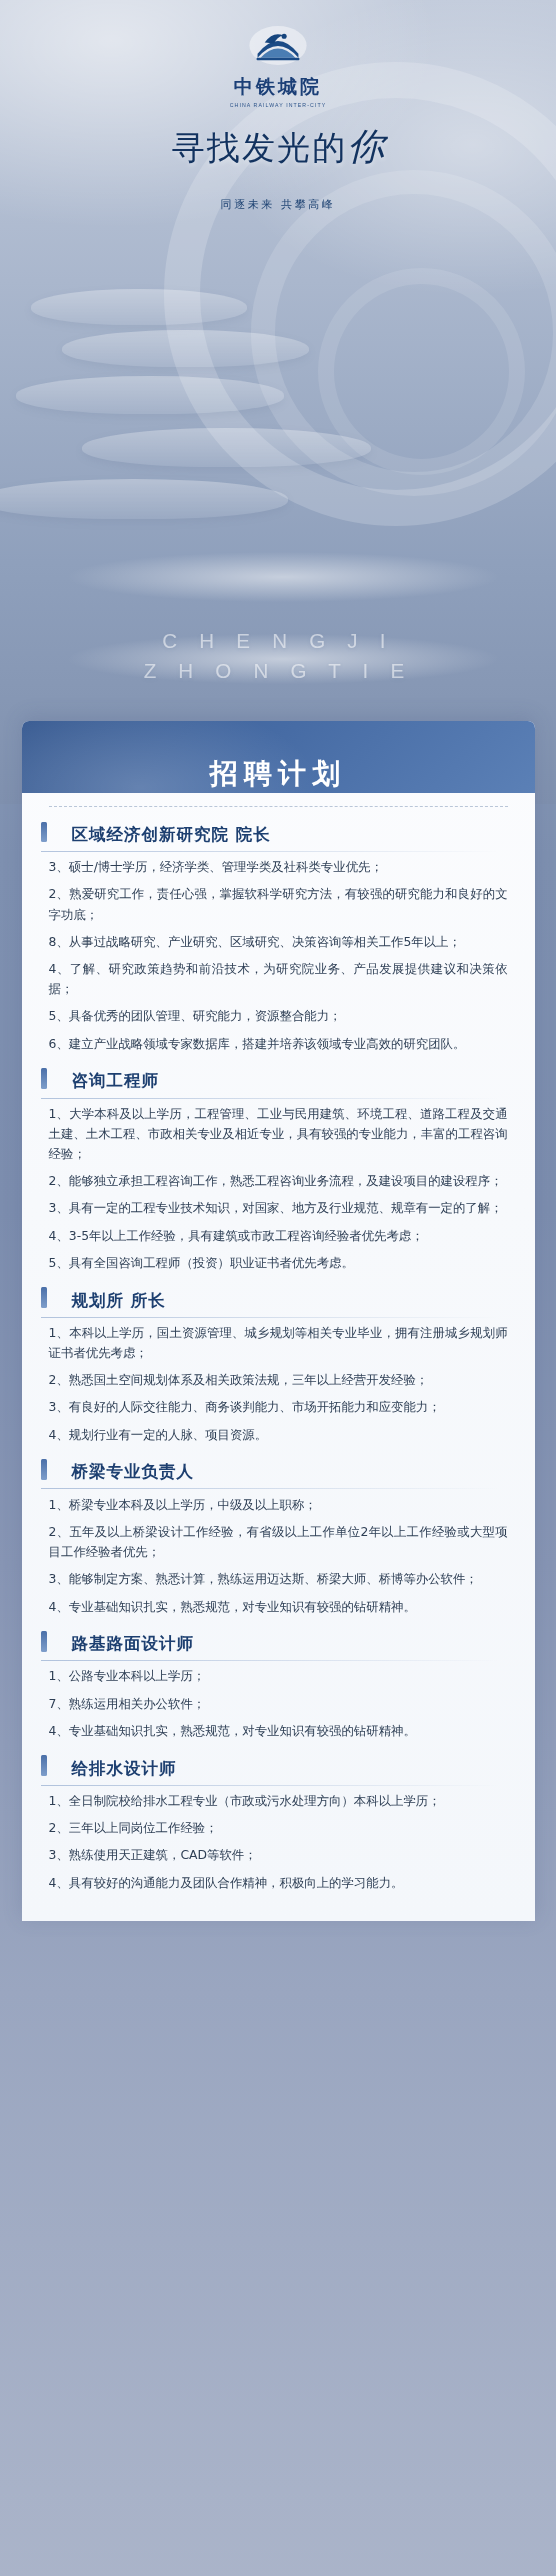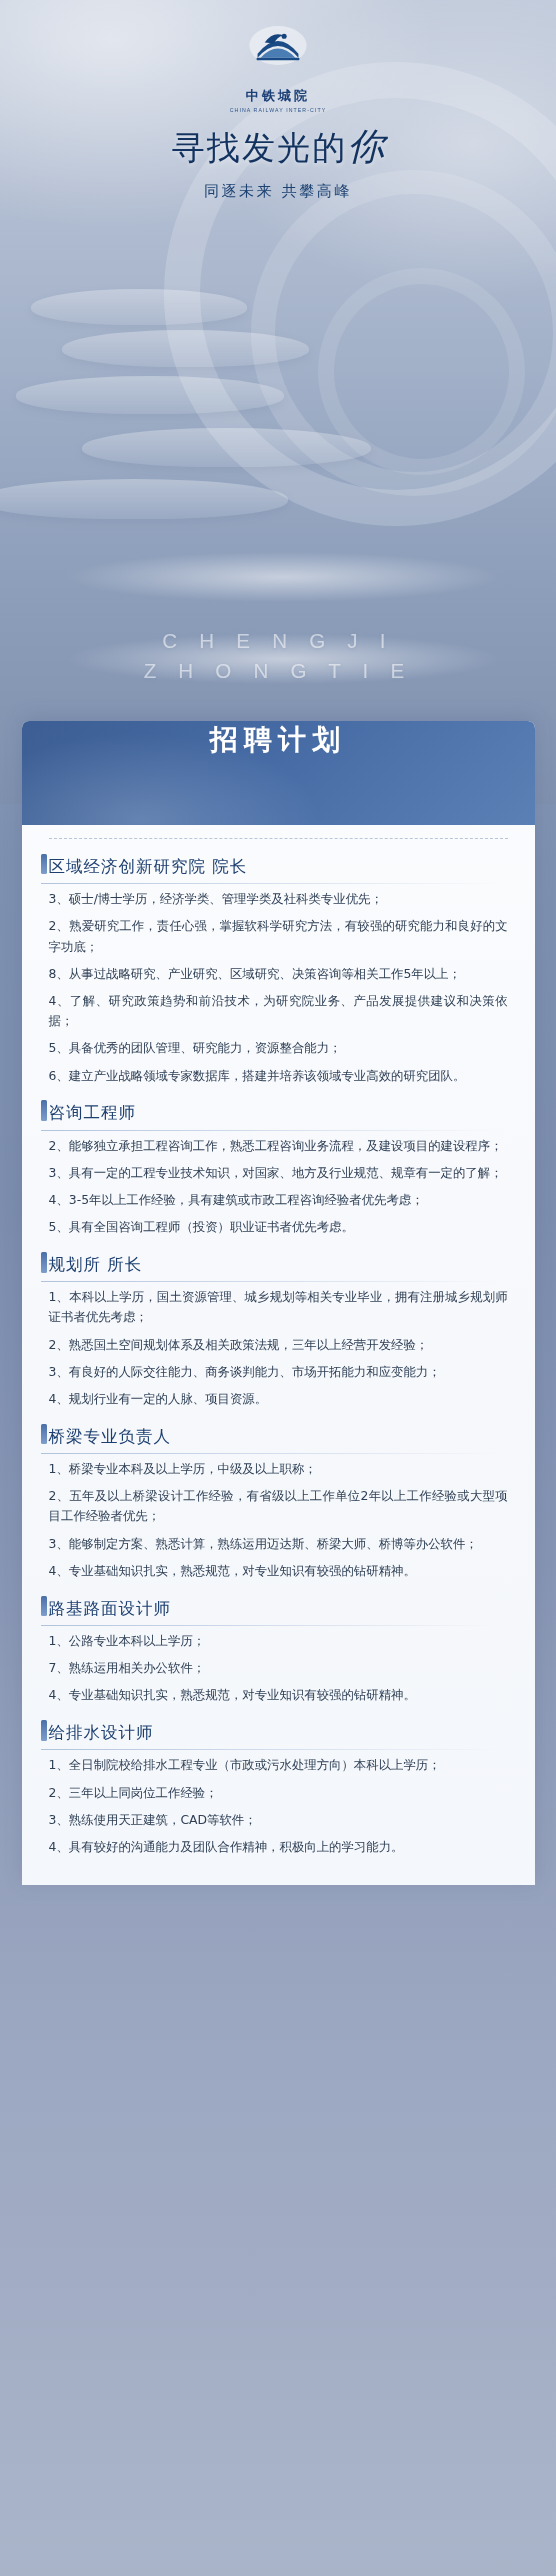--- a/index.html
+++ b/index.html
@@ -81,22 +81,22 @@
     display: flex;
     flex-direction: column;
     align-items: center;
   }
   .logo-mark {
     width: 62px;
     height: 47px;
     position: relative;
   }
   .logo-cn {
-    margin-top: 18px;
-    font-size: 13px;
+    margin-top: 5px;
+    font-size: 19px;
     letter-spacing: 3.1px;
     color: #1b3f77;
     font-weight: bold;
     font-family: "DejaVu Sans", sans-serif;
   }
   .logo-en {
     margin-top: 2.1px;
     font-size: 5.2px;
     letter-spacing: 1.1px;
     color: #2b5288;
@@ -117,22 +117,22 @@
     font-weight: normal;
     font-family: "DejaVu Sans", sans-serif;
     text-shadow: 0 1.5px 5.2px rgba(255,255,255,.45);
   }
   .headline .h1 .em {
     font-style: italic;
     font-size: 37px;
     letter-spacing: 0;
   }
   .headline .h2 {
-    margin-top: 10px;
-    font-size: 15px;
+    margin-top: 25px;
+    font-size: 11px;
     letter-spacing: 2.6px;
     color: #1d4272;
     font-family: "DejaVu Sans", sans-serif;
   }
 
   
   .watermark {
     position: absolute;
     left: 0; right: 0;
     top: 626px;
@@ -151,25 +151,25 @@
     left: 21.6px;
     top: 721px;
     width: 513px;
     border-radius: 7.2px 7.2px 0 0;
     background: linear-gradient(180deg, #fbfcfe 0%, #f7f9fc 40%, #f4f7fb 100%);
     box-shadow: 0 -3.1px 20.6px rgba(60,80,120,.18);
     padding-bottom: 20.6px;
   }
   .card-head {
     position: relative;
-    height: 104px;
+    height: 72px;
     border-radius: 7.2px 7.2px 0 0;
     background: linear-gradient(135deg, #3c5e94 0%, #466ba4 45%, #5b80b6 100%);
     display: flex;
-    align-items: flex-start;
+    align-items: flex-end;
     justify-content: center;
     overflow: hidden;
   }
   .card-head::after {
     content: "";
     position: absolute;
     left: -62px;
     bottom: -82px;
     width: 361px;
     height: 175px;
@@ -191,25 +191,26 @@
   }
 
   .section {
     padding: 0 27px;
     margin-top: 13.4px;
   }
   .job-title {
     display: inline-block;
     position: relative;
     font-size: 16.5px;
-    font-weight: normal;
+    font-weight: bold;
     color: #1d3f70;
     font-family: "DejaVu Sans", sans-serif;
     letter-spacing: 1px;
     padding: 3.1px 1px 3.1px 0;
+    margin-left: 23px;
   }
   .job-title-wrap {
     position: relative;
     margin-bottom: 8.2px;
   }
   .job-title-wrap::before {
     content: "";
     position: absolute;
     left: -7.2px;
     top: 1px;
@@ -304,20 +305,21 @@
         <li>5、具备优秀的团队管理、研究能力，资源整合能力；</li>
         <li>6、建立产业战略领域专家数据库，搭建并培养该领域专业高效的研究团队。</li>
       </ul>
     </div>
 
     <div class="section">
       <div class="job-title-wrap">
         <span class="job-title">咨询工程师</span>
       </div>
       <ul class="reqs">
+        <li>1、大学本科及以上学历，工程管理、工业与民用建筑、环境工程、道路工程及交通土建、土木工程、市政相关专业及相近专业，具有较强的专业能力，丰富的工程咨询经验；</li>
         <li>2、能够独立承担工程咨询工作，熟悉工程咨询业务流程，及建设项目的建设程序；</li>
         <li>3、具有一定的工程专业技术知识，对国家、地方及行业规范、规章有一定的了解；</li>
         <li>4、3-5年以上工作经验，具有建筑或市政工程咨询经验者优先考虑；</li>
         <li>5、具有全国咨询工程师（投资）职业证书者优先考虑。</li>
       </ul>
     </div>
 
     <div class="section">
       <div class="job-title-wrap">
         <span class="job-title">规划所 所长</span>

